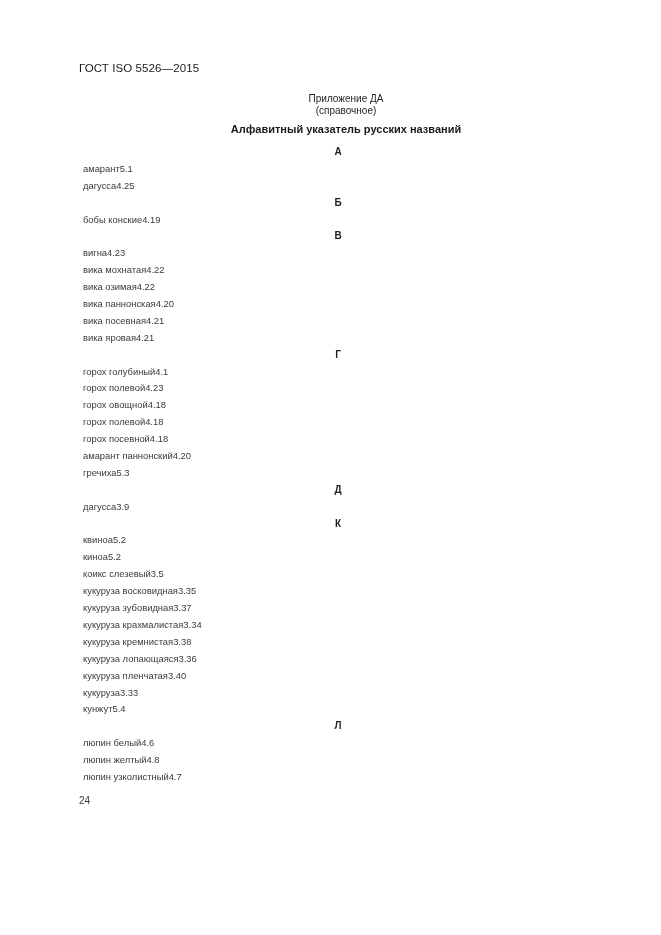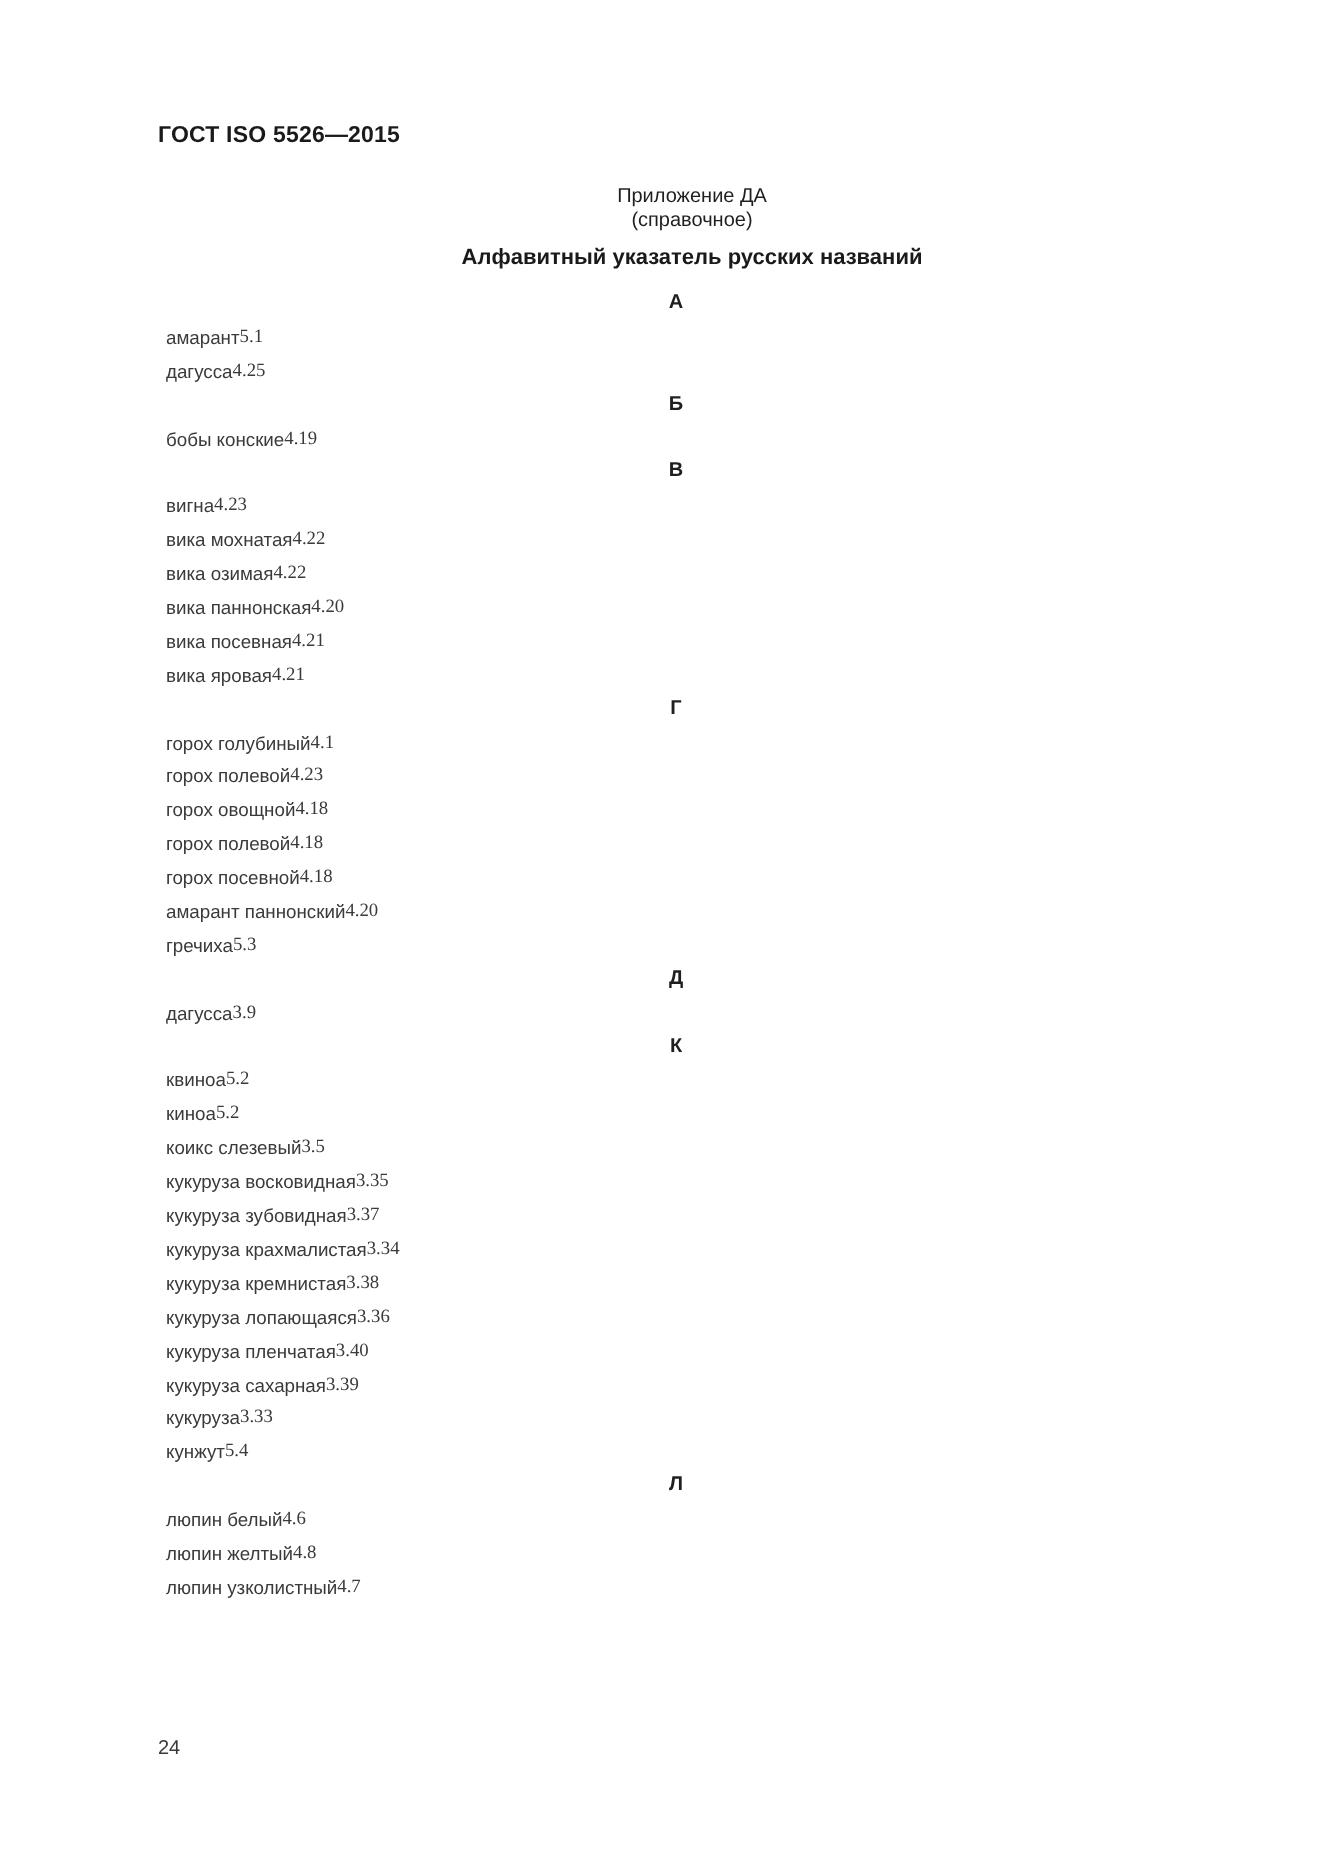--- a/index.html
+++ b/index.html
@@ -3,21 +3,21 @@
   <meta charset="utf-8">
   <style>
     html, body { margin: 0; padding: 0; background: #ffffff; }
     body {
       width: 661px; height: 935px; position: relative; overflow: hidden;
       font-family: "Liberation Sans", "DejaVu Sans", sans-serif;
       color: #2a2a2a;
     }
     .doc-header {
       position: absolute; left: 79px; top: 62px;
-      font-size: 11.5px; font-weight: bold; color: #1a1a1a; letter-spacing: 0.1px;
+      font-size: 11.5px; font-weight: normal; color: #1a1a1a; letter-spacing: 0.1px;
     }
     .appendix {
       position: absolute; left: 0; width: 692px; text-align: center;
       font-size: 10px; color: #1f1f1f;
     }
     .appendix.l1 { top: 93px; }
     .appendix.l2 { top: 105px; }
     .index-title {
       position: absolute; left: 0; width: 692px; top: 123px; text-align: center;
       font-size: 11px; font-weight: bold; color: #1a1a1a;
@@ -28,23 +28,23 @@
     .letter {
       height: 16.9px; line-height: 16.9px; text-align: center;
       font-size: 10px; font-weight: bold; color: #1f1f1f;
       padding-left: 0; margin-left: 0; width: 526px;
     }
     .letter span { position: relative; left: -8px; }
     .row {
       display: flex; justify-content: flex-start; align-items: center;
       height: 16.9px; line-height: 16.9px; font-size: 9.4px; color: #3a3a3a;
     }
-    .row .ref { text-align: right; font-family: Liberation Serif, serif; }
+    .row .ref { text-align: right; }
     .page-number {
-      position: absolute; left: 79px; top: 869px; font-size: 10px; color: #3a3a3a;
+      position: absolute; left: 79px; top: 795px; font-size: 10px; color: #3a3a3a;
     }
   </style>
 </head>
 <body>
 
 <div class="doc-header">ГОСТ ISO 5526—2015</div>
 
 <div class="appendix l1">Приложение ДА</div>
 <div class="appendix l2">(справочное)</div>
 
@@ -161,24 +161,20 @@
     </div>
   <div class="row">
       <span>кукуруза лопающаяся</span>
       <span class="ref">3.36</span>
     </div>
   <div class="row">
       <span>кукуруза пленчатая</span>
       <span class="ref">3.40</span>
     </div>
   <div class="row">
-      <span>кукуруза сахарная</span>
-      <span class="ref">3.39</span>
-    </div>
-  <div class="row">
       <span>кукуруза</span>
       <span class="ref">3.33</span>
     </div>
   <div class="row">
       <span>кунжут</span>
       <span class="ref">5.4</span>
     </div>
 
   <div class="letter"><span>Л</span></div>
   <div class="row">

